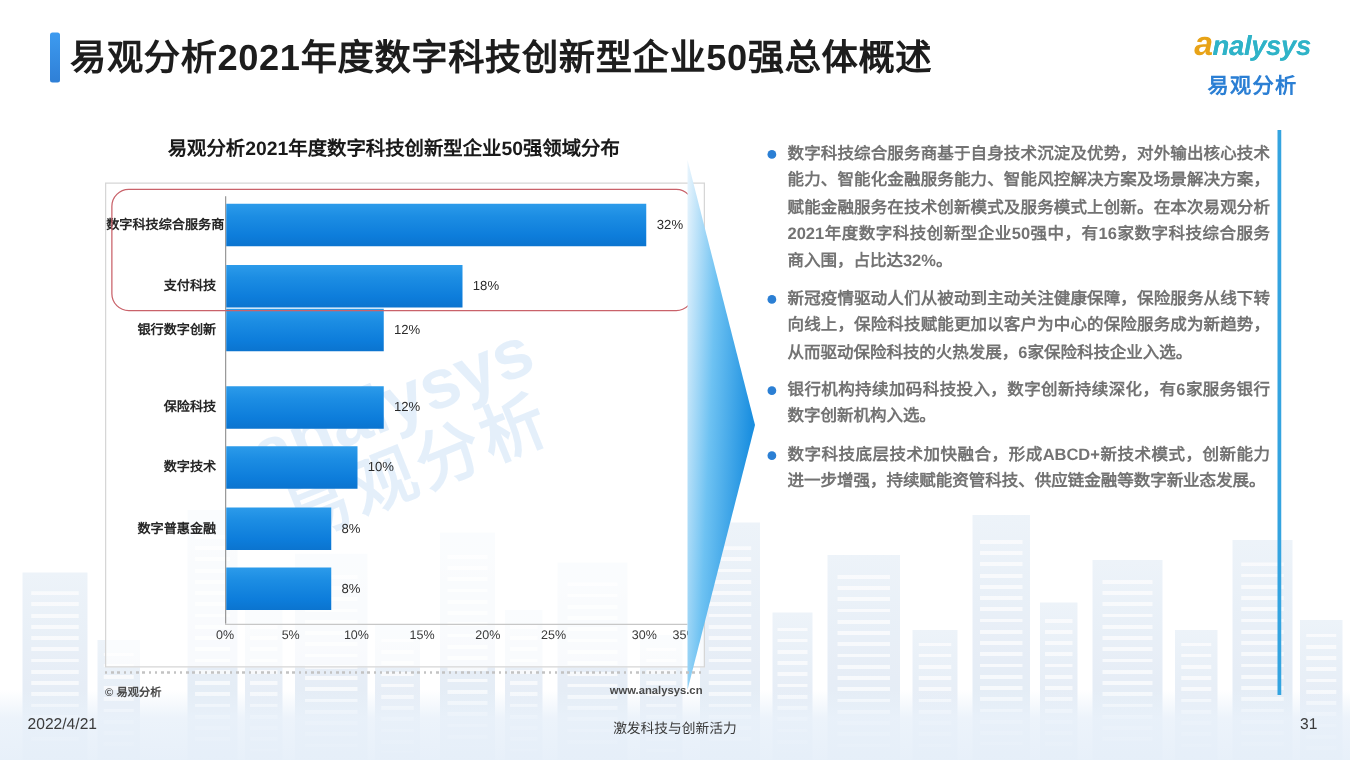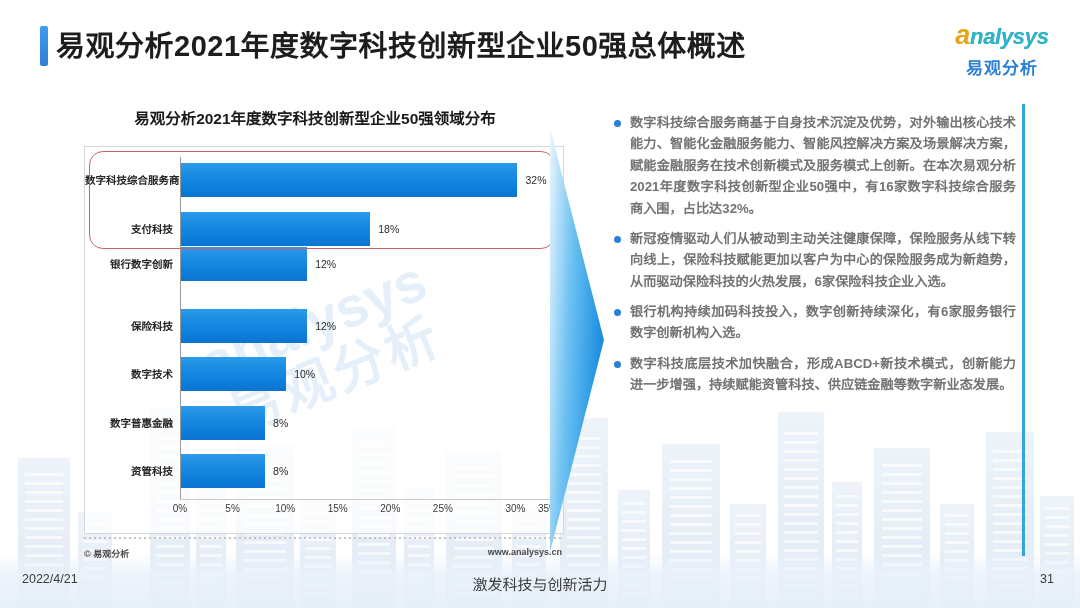--- a/index.html
+++ b/index.html
@@ -298,21 +298,21 @@
   .footer-date {
     position: absolute;
     left: 22px; top: 16px;
     font-size: 12.5px;
     color: #3b3b3b;
   }
   .footer-center {
     position: absolute;
     left: 0; right: 0; top: 17px;
     text-align: center;
-    font-size: 15px;
+    font-size: 11px;
     color: #3b3b3b;
   }
   .footer-page {
     position: absolute;
     right: 26px; top: 16px;
     font-size: 12.5px;
     color: #3b3b3b;
   }
 </style>
 </head>
@@ -390,21 +390,20 @@
             <div class="bar-label">数字技术</div>
             <div class="bar" style="width: 105.143px;"></div>
             <div class="bar-value" style="left: 209.143px;">10%</div>
           </div>
           <div class="bar-row" style="top: 252.5px; width: 470px;">
             <div class="bar-label">数字普惠金融</div>
             <div class="bar" style="width: 84.1143px;"></div>
             <div class="bar-value" style="left: 188.114px;">8%</div>
           </div>
           <div class="bar-row" style="top: 301px; width: 470px;">
-            <div class="bar-label">资管科技</div>
             <div class="bar" style="width: 84.1143px;"></div>
             <div class="bar-value" style="left: 188.114px;">8%</div>
           </div>
         </div>
       <div class="highlight-box"></div>
       <div class="xticks" id="xticks">
           <div class="xtick" style="left: 95px;">0%</div>
           <div class="xtick" style="left: 147.571px;">5%</div>
           <div class="xtick" style="left: 200.143px;">10%</div>
           <div class="xtick" style="left: 252.714px;">15%</div>

